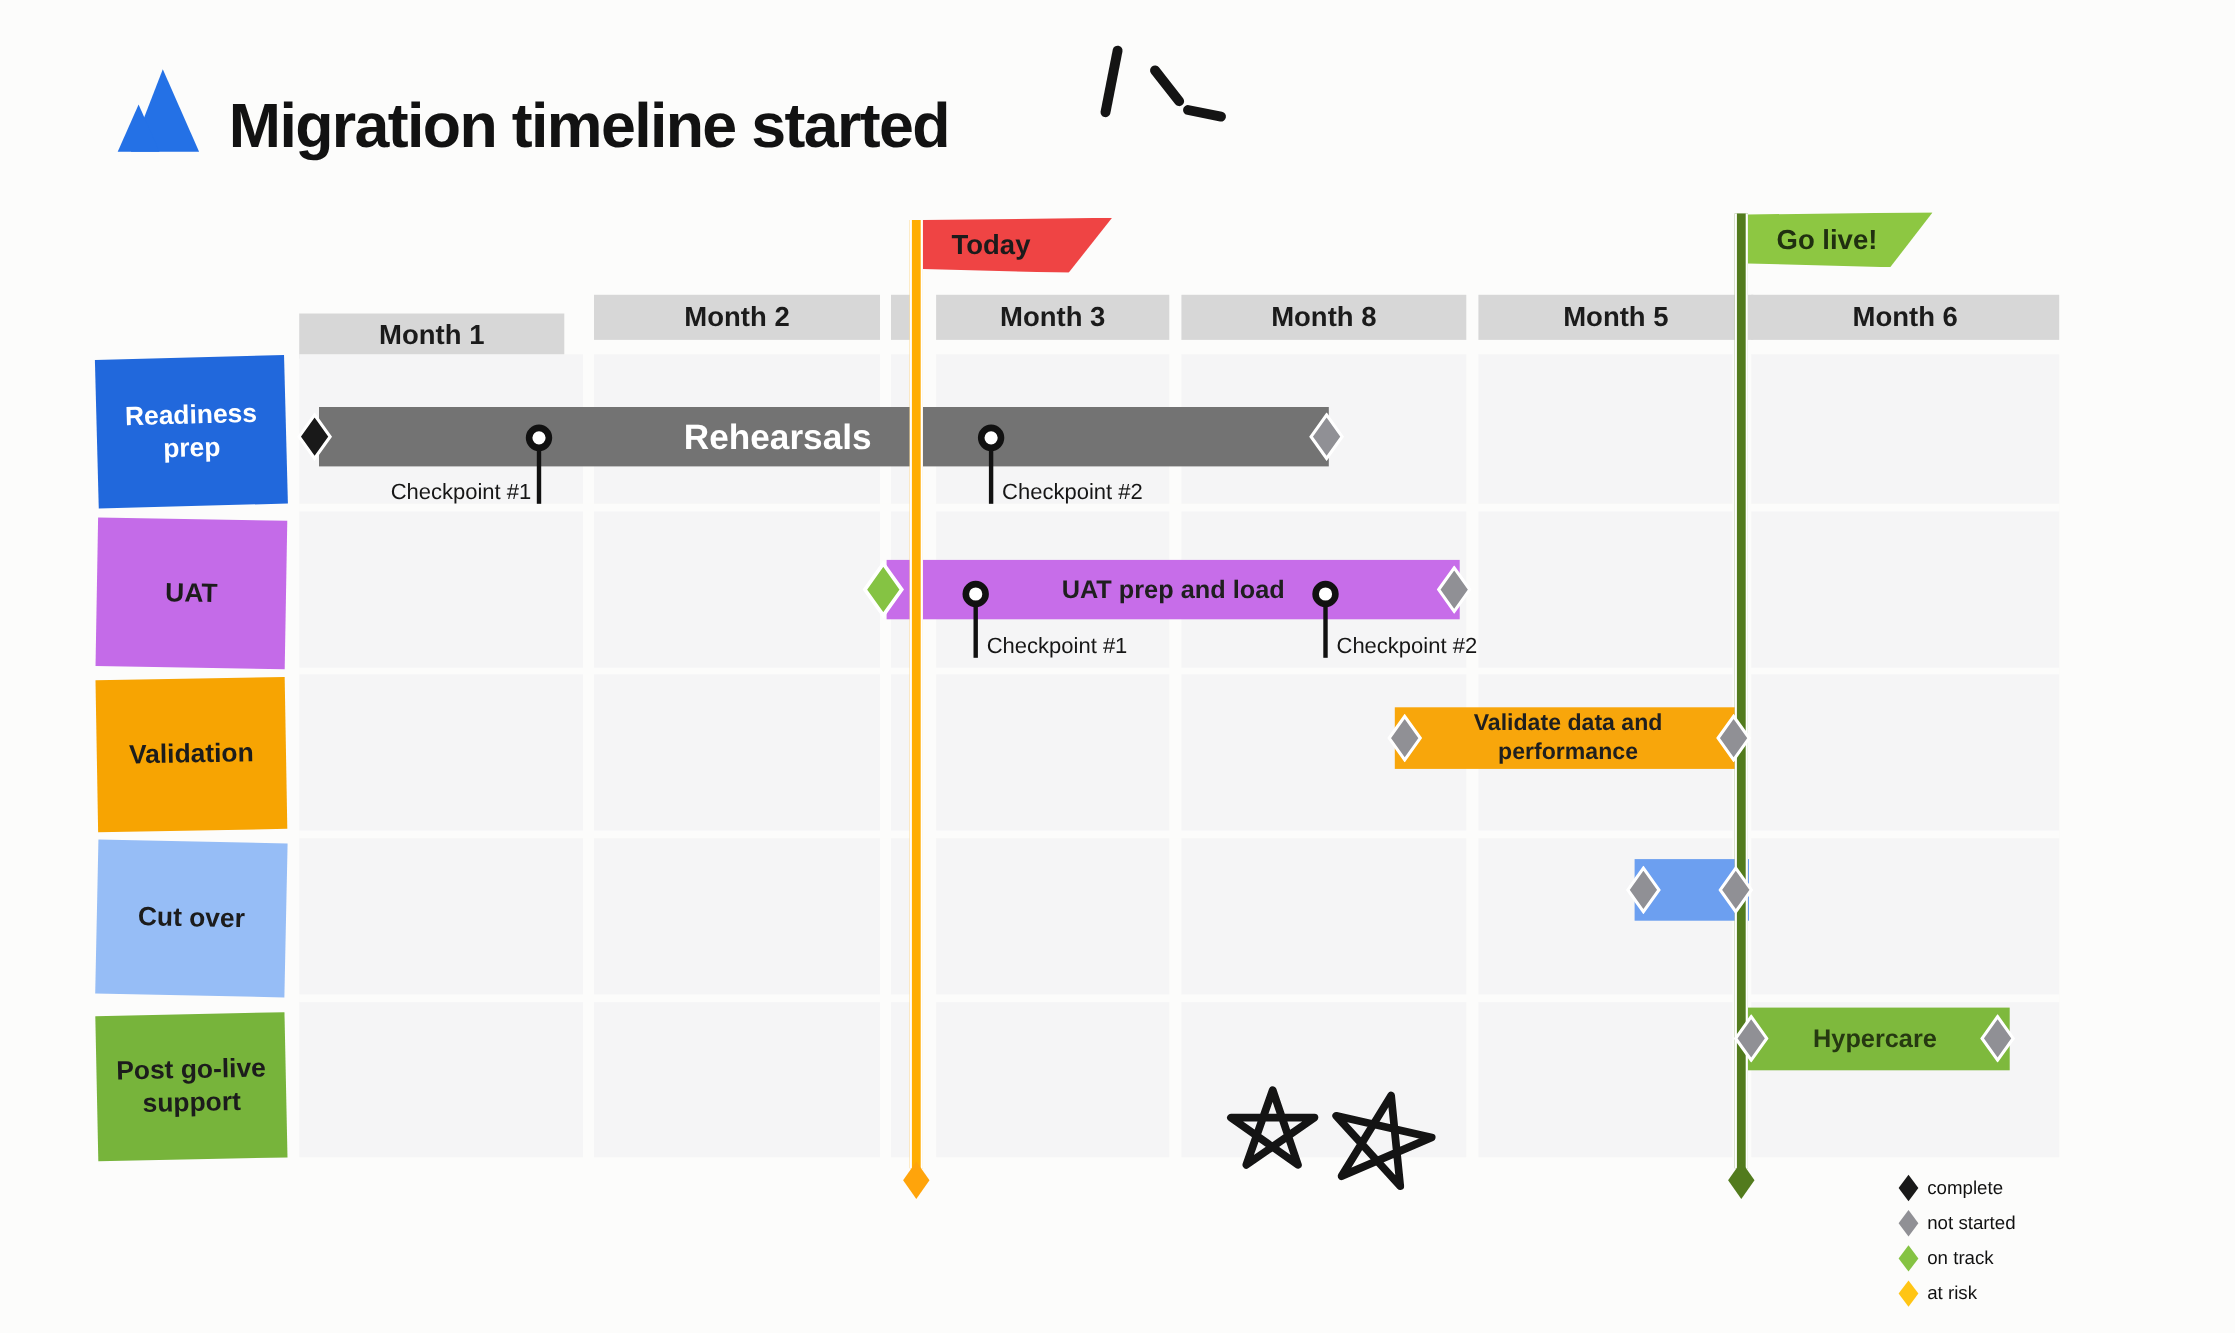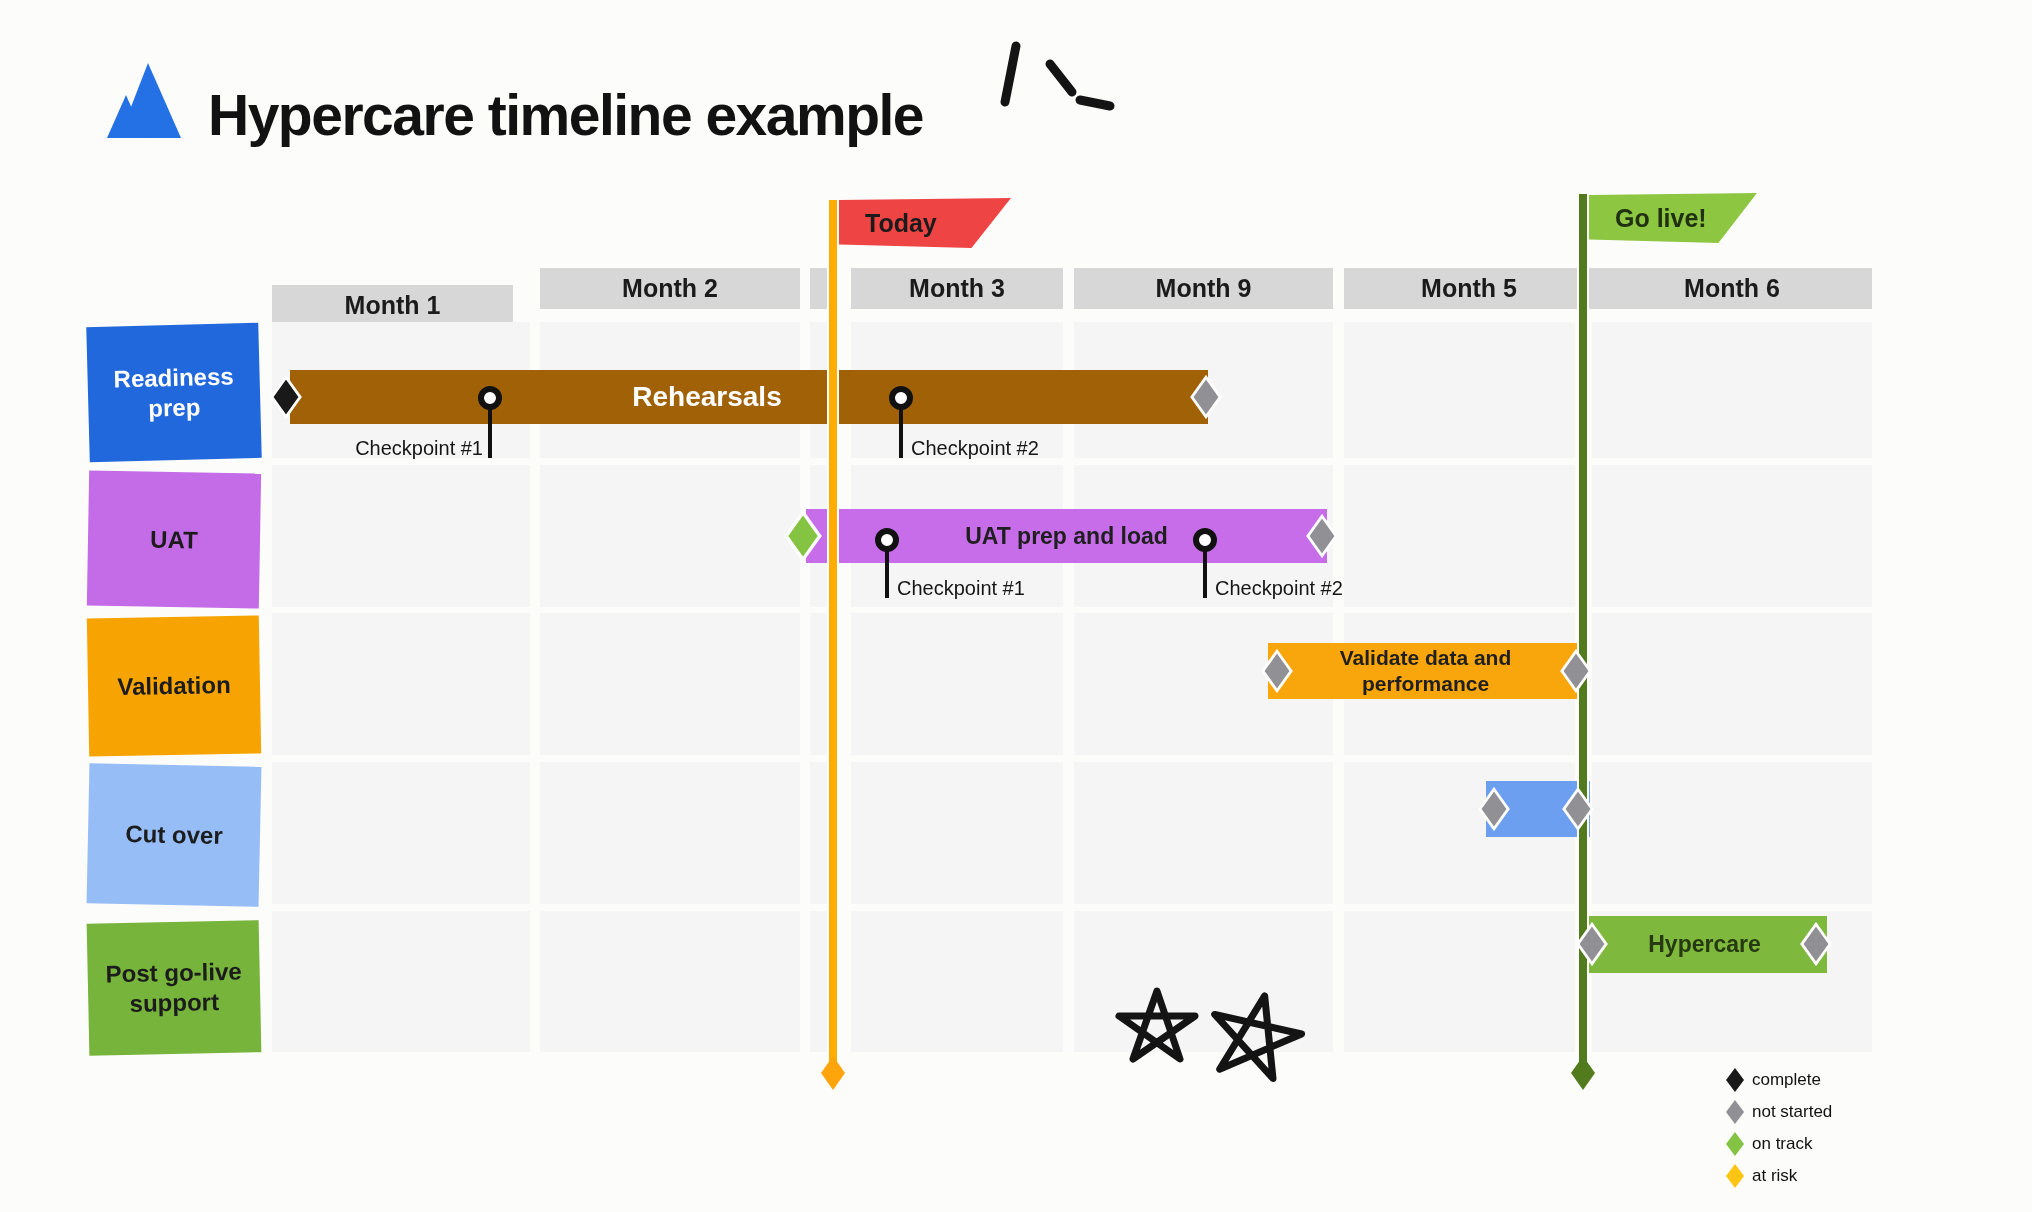--- a/index.html
+++ b/index.html
@@ -30,21 +30,21 @@
     font-size:25px;font-weight:bold;padding-left:26px;box-sizing:border-box;
     clip-path:polygon(0 4%,100% 0,77% 100%,0 93%);
   }
   .flag.today{background:#ef4444;color:#1b1b1b;}
   .flag.golive{background:#8dc742;color:#203010;}
   
   .bar{
     position:absolute;z-index:3;display:flex;align-items:center;justify-content:center;
     font-weight:bold;text-align:center;
   }
-  .bar.blue{background:#a16207;color:#ffffff;font-size:28px;}
+  .bar.blue{background:#737373;color:#ffffff;font-size:32px;}
   .bar.purple{background:#c76de9;color:#1f1f1f;font-size:23px;}
   .bar.orange{background:#f8a60b;color:#1f1f1f;font-size:21px;line-height:1.25;padding:0 42px;box-sizing:border-box;}
   .bar.ltblue{background:#6c9ff0;}
   .bar.green{background:#7eb93d;color:#263911;font-size:23px;}
   
   .dmd{position:absolute;z-index:5;}
   .dmd svg{display:block;}
   
   .cpstem{position:absolute;width:4px;background:#111;z-index:5;}
   .cpdot{
@@ -74,41 +74,41 @@
 </style>
 </head>
 <body>
 
 <div id="canvas">
 
   <svg class="abs" style="left:100px;top:55px;z-index:6" width="95" height="95" viewBox="0 0 95 95">
     <polygon points="48,8 81,83 19,83" fill="#2471e6"></polygon>
     <polygon points="26,40 45,83 7,83" fill="#2471e6"></polygon>
   </svg>
-  <div class="title">Hypercare timeline example</div>
+  <div class="title">Migration timeline started</div>
   <svg class="doodle" style="left:998px;top:40px" width="120" height="78" viewBox="0 0 120 78">
     <g stroke="#141414" stroke-width="9" stroke-linecap="round" fill="none">
       <path d="M 18 6 L 7 62"></path>
       <path d="M 52 24 L 74 52"></path>
       <path d="M 82 60 L 112 66"></path>
     </g>
   </svg>
 
   <div class="mhead" style="left:272px;width:241px;margin-top:17px;">
       <span>Month 1</span>
     </div>
   <div class="mhead" style="left:540px;width:260px;">
       <span>Month 2</span>
     </div>
   <div class="mhead" style="left:810px;width:19px;"></div>
   <div class="mhead" style="left:851px;width:212px;">
       <span>Month 3</span>
     </div>
   <div class="mhead" style="left:1074px;width:259px;">
-      <span>Month 9</span>
+      <span>Month 8</span>
     </div>
   <div class="mhead" style="left:1344px;width:250px;">
       <span>Month 5</span>
     </div>
   <div class="mhead" style="left:1592px;width:280px;align-items:center;">
       <span>Month 6</span>
     </div>
 
   <div class="col" style="left:272px;width:258px;"></div>
   <div class="col" style="left:540px;width:260px;"></div>

